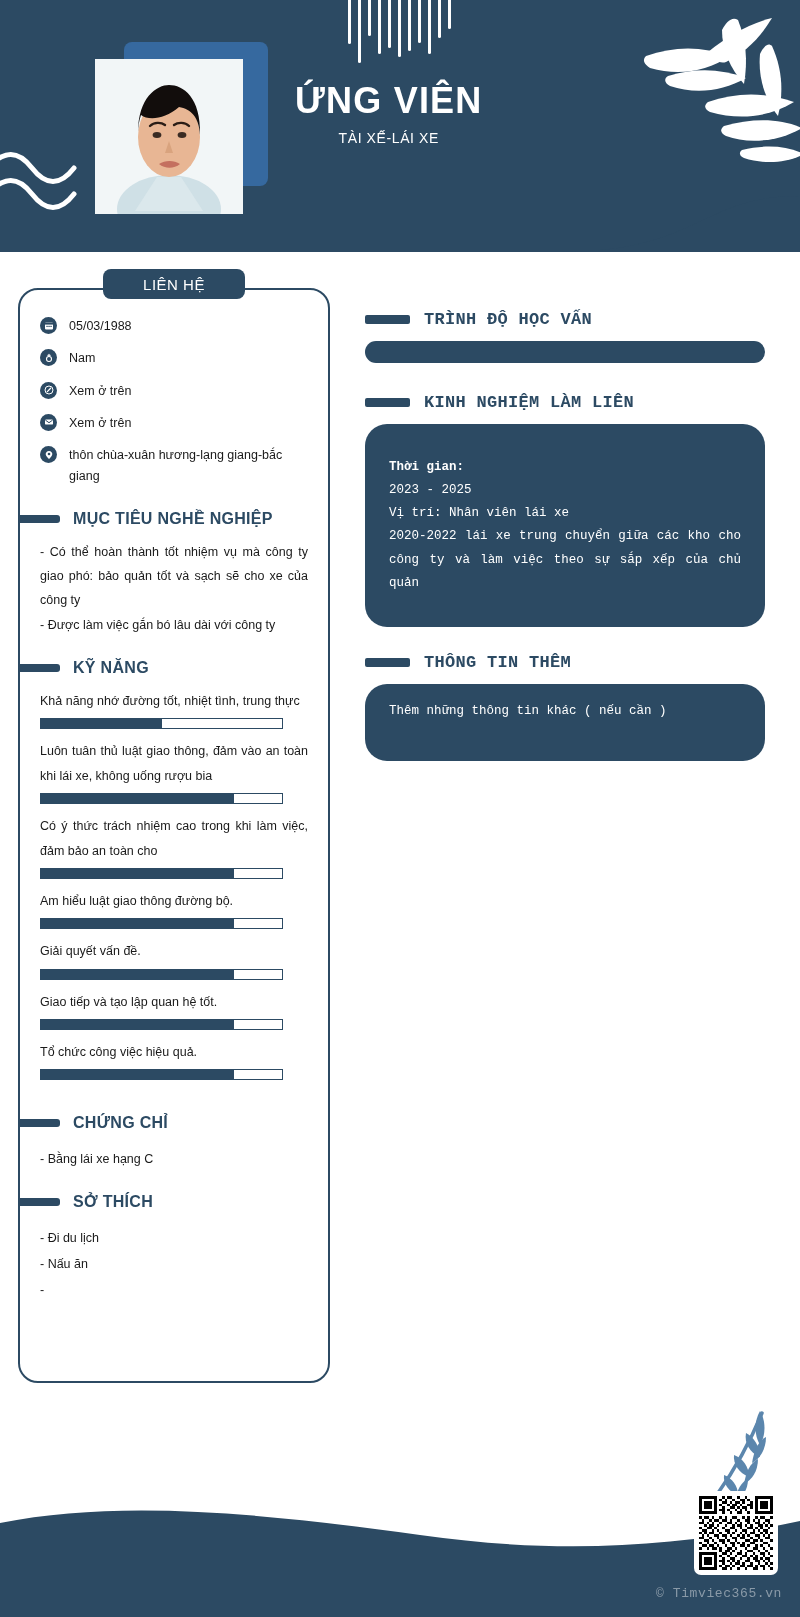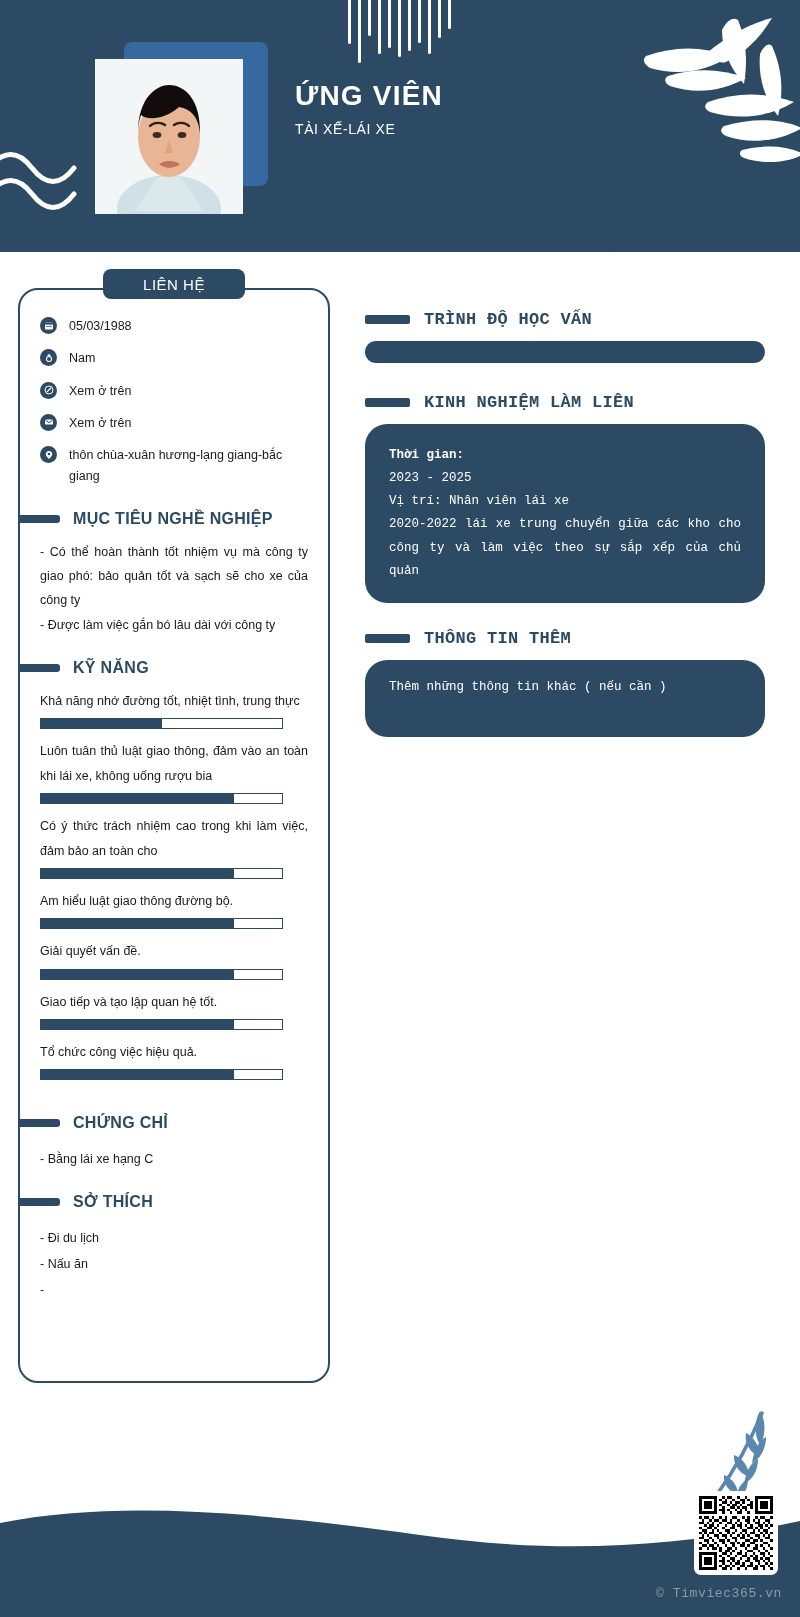--- a/index.html
+++ b/index.html
@@ -86,31 +86,32 @@
   }
   .photo-frame svg { display: block; width: 100%; height: 100%; }
   .name-block {
     position: absolute;
     left: 295px;
     top: 80px;
     z-index: 4;
   }
   .cand-name {
     color: #ffffff;
-    font-size: 28px;
+    font-size: 36px;
     font-weight: 700;
     letter-spacing: 1.2px;
     line-height: 1.15;
   }
   .cand-role {
     color: #ffffff;
     font-size: 14px;
     font-weight: 400;
     letter-spacing: 0.6px;
     margin-top: 9px;
+    text-align: center;
   }
 
   
   .left-card {
     position: absolute;
     left: 18px;
     top: 288px;
     width: 312px;
     height: 1095px;
     border: 2px solid #2c4a63;
@@ -231,21 +232,21 @@
   .r-title {
     font-size: 17px;
     font-weight: 700;
     color: #2c4a63;
     letter-spacing: 0.3px;
   }
   .r-panel {
     background: #2c4a63;
     border-radius: 22px;
     color: #ffffff;
-    padding: 20px 24px;
+    padding: 32px 24px;
     margin-bottom: 26px;
   }
   .r-panel.thin { padding: 0; height: 22px; border-radius: 11px; margin-bottom: 30px; }
   .r-panel .pl {
     font-size: 12.5px;
     line-height: 1.85;
     text-align: justify;
   }
   .r-panel .pl.bold { font-weight: 700; }
 

